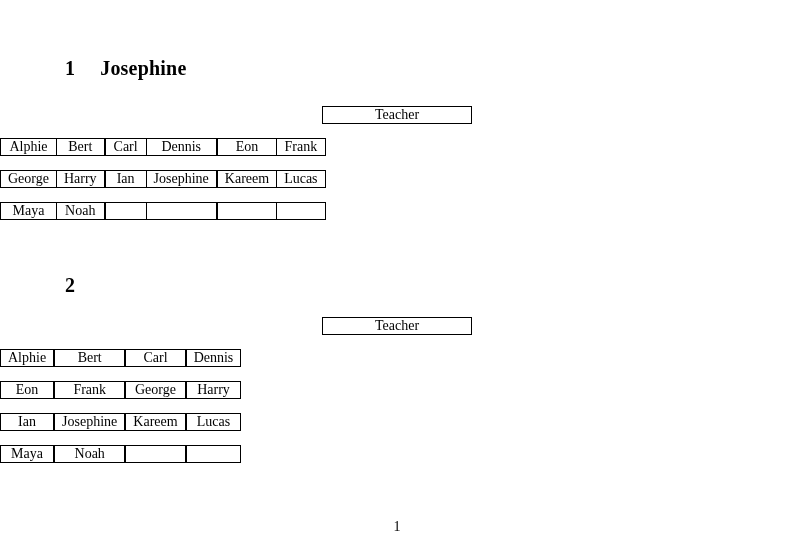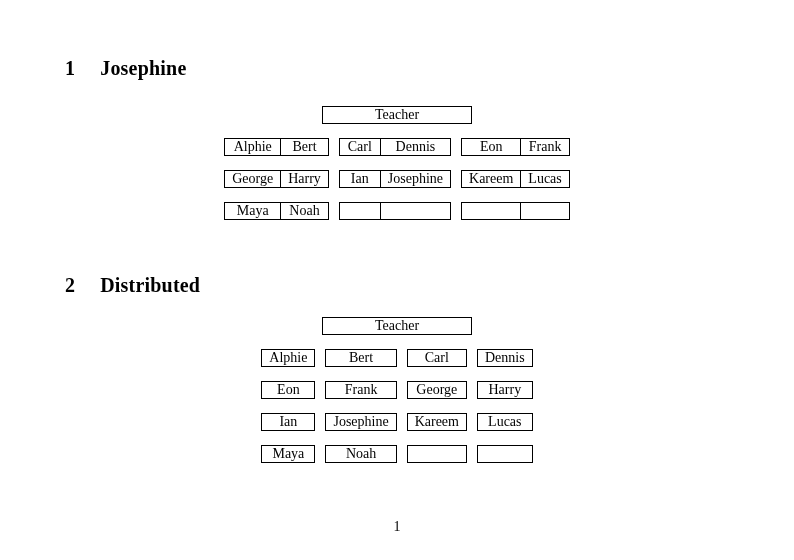--- a/index.html
+++ b/index.html
@@ -35,22 +35,21 @@
     width: 148px;
     height: 16px;
     line-height: 16px;
     border: 1px solid #000;
     text-align: center;
     font-size: 14px;
     margin: 15px auto 14px auto;
   }
   .desk-area {
     display: flex;
-    justify-content: center;
-    column-gap: 10px;
+    column-gap: 0;
   }
   .desk-col {
     display: grid;
     row-gap: 14px;
     align-content: start;
   }
   .seat {
     box-sizing: content-box;
     border: 1px solid #000;
     height: 16px;
@@ -111,21 +110,20 @@
             <div class="seat"></div>
             <div class="seat seat-next"></div>
           </div>
         </div>
     </div>
   </section>
 
   <section>
     <h2 class="sec-heading second">
       <span class="sec-num">2</span>
-      <span class="sec-title">Distributed</span>
     </h2>
     <div class="diagram">
       <div class="teacher-box">Teacher</div>
       <div class="desk-area">
           <div class="desk-col" style="grid-template-columns: repeat(1, max-content);">
             <div class="seat">Alphie</div>
             <div class="seat">Eon</div>
             <div class="seat">Ian</div>
             <div class="seat">Maya</div>
           </div>

